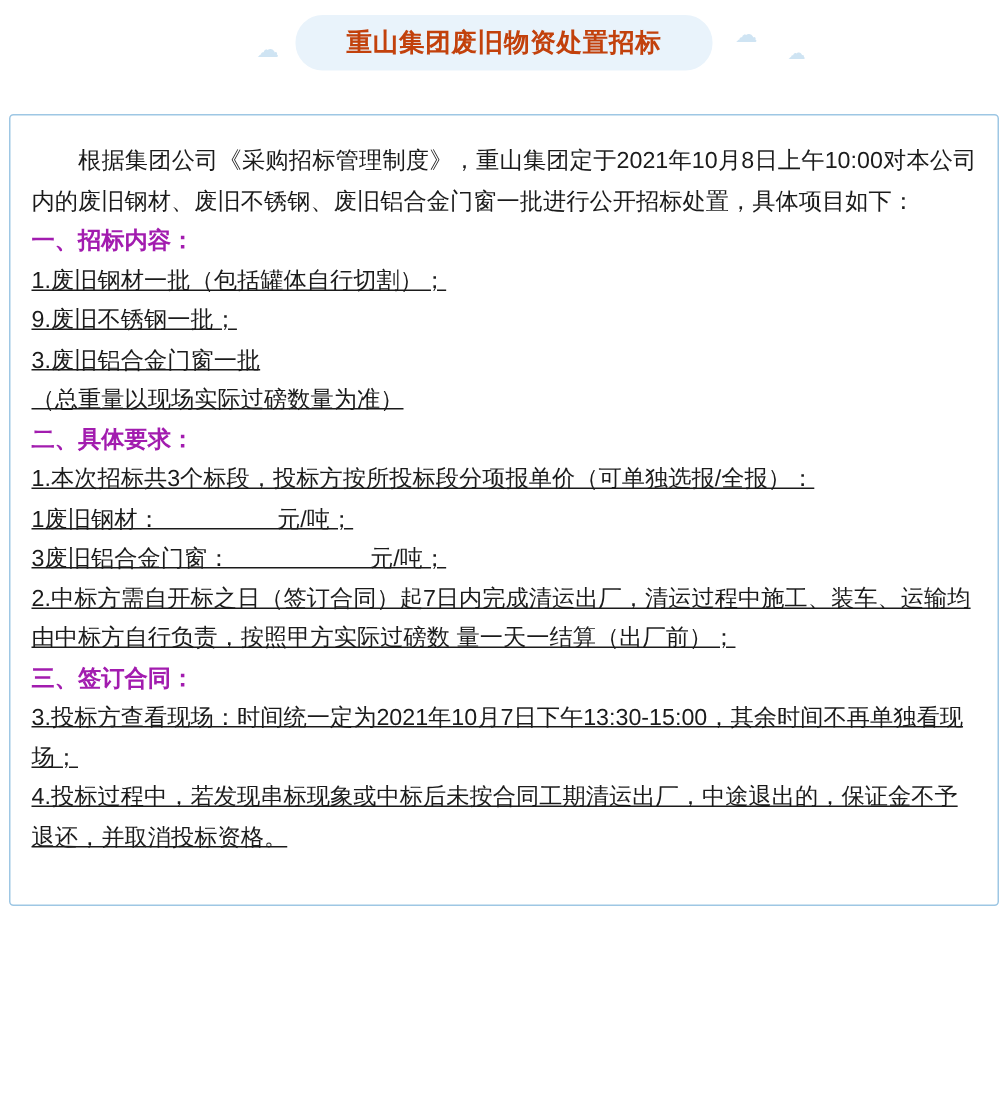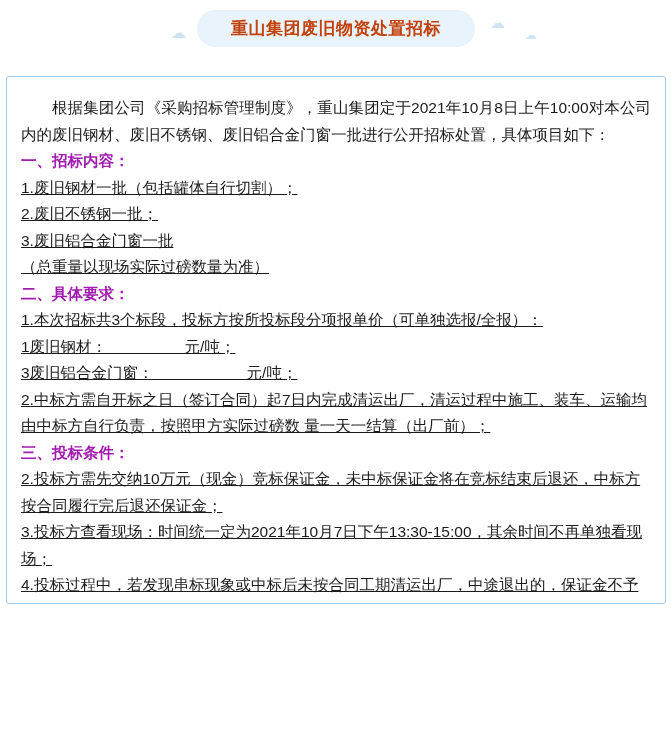--- a/index.html
+++ b/index.html
@@ -100,31 +100,30 @@
     </div>
   </div>
 
   <div class="card">
     <div class="doc">
 
       <p class="p indent">根据集团公司《采购招标管理制度》，重山集团定于2021年10月8日上午10:00对本公司内的废旧钢材、废旧不锈钢、废旧铝合金门窗一批进行公开招标处置，具体项目如下：</p>
 
       <p class="heading">一、招标内容：</p>
       <p class="item">1.废旧钢材一批（包括罐体自行切割）；</p>
-      <p class="item">2.废旧不锈钢一批；</p>
+      <p class="item">9.废旧不锈钢一批；</p>
       <p class="item">3.废旧铝合金门窗一批</p>
       <p class="item">（总重量以现场实际过磅数量为准）</p>
 
       <p class="heading">二、具体要求：</p>
       <p class="item">1.本次招标共3个标段，投标方按所投标段分项报单价（可单独选报/全报）：</p>
       <p class="item">1废旧钢材：　　　　　元/吨；</p>
       <p class="item">3废旧铝合金门窗：　　　　　　元/吨；</p>
       <p class="item">2.中标方需自开标之日（签订合同）起7日内完成清运出厂，清运过程中施工、装车、运输均由中标方自行负责，按照甲方实际过磅数 量一天一结算（出厂前）；</p>
 
-      <p class="heading">三、投标条件：</p>
-      <p class="item">2.投标方需先交纳10万元（现金）竞标保证金，未中标保证金将在竞标结束后退还，中标方按合同履行完后退还保证金；</p>
+      <p class="heading">三、签订合同：</p>
       <p class="item">3.投标方查看现场：时间统一定为2021年10月7日下午13:30-15:00，其余时间不再单独看现场；</p>
       <p class="item">4.投标过程中，若发现串标现象或中标后未按合同工期清运出厂，中途退出的，保证金不予退还，并取消投标资格。</p>
 
     </div>
   </div>
 
 </div>
 
 </body></html>

